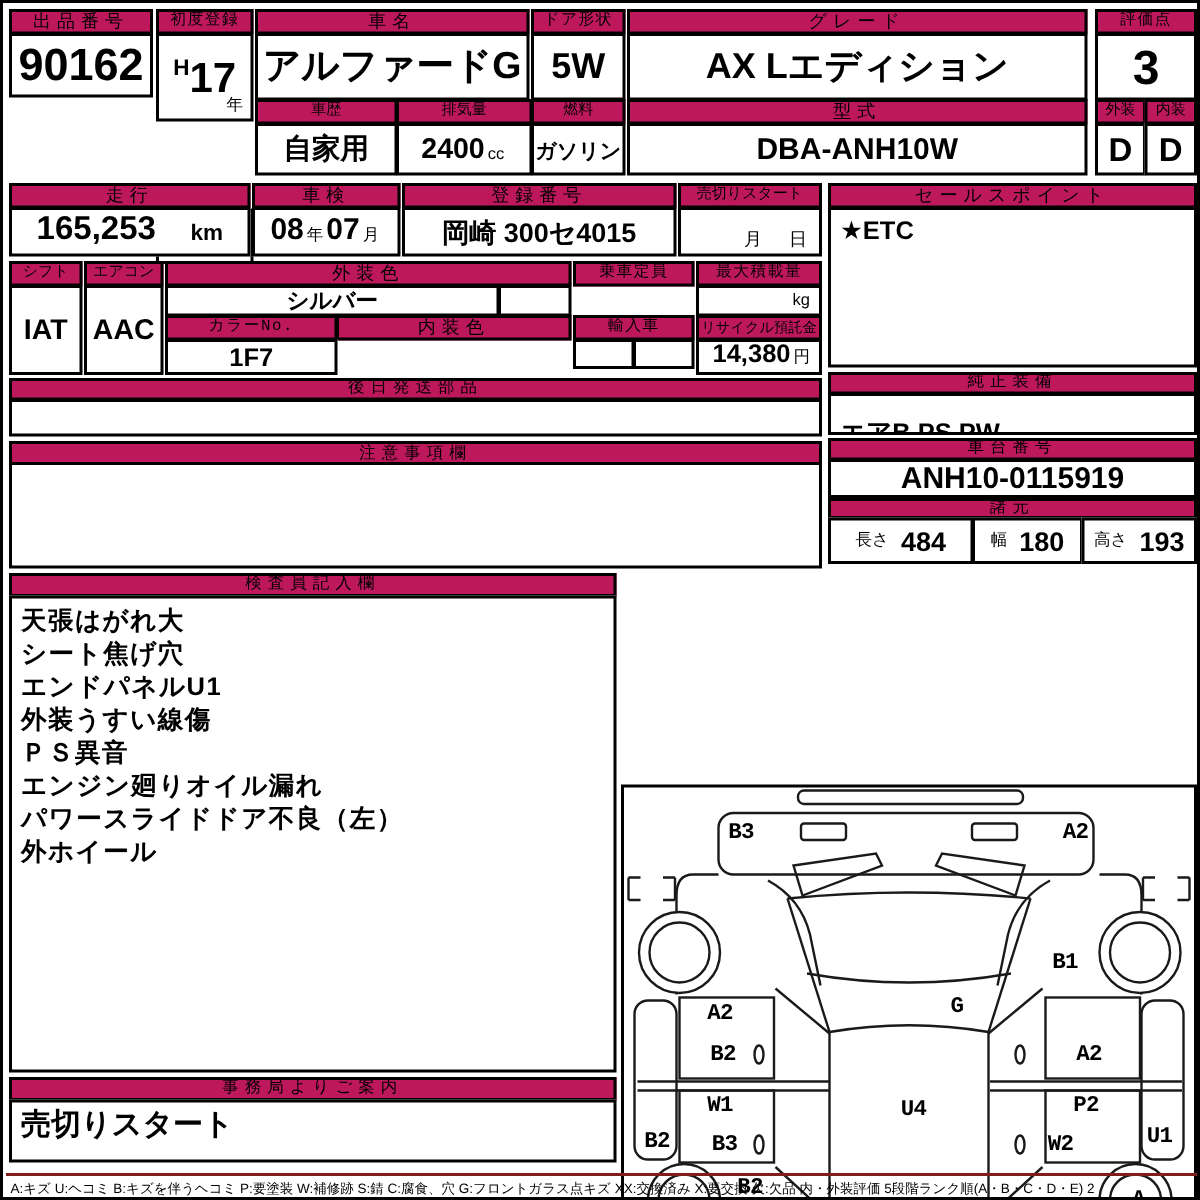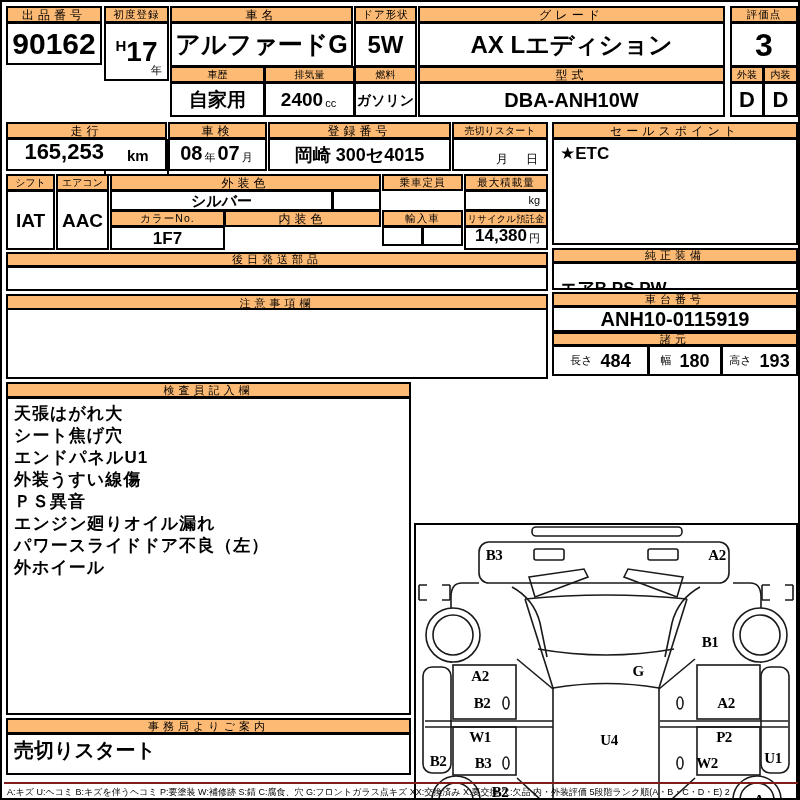--- a/index.html
+++ b/index.html
@@ -3,33 +3,33 @@
 <meta charset="utf-8">
 <style>
   html,body{margin:0;padding:0;background:#fff;}
   .sheet{
     position:relative;width:800px;height:800px;background:#fff;color:#000;
     font-family:"Liberation Sans","DejaVu Sans",sans-serif;
     border:2px solid #000;box-sizing:border-box;overflow:hidden;
   }
   .cell{position:absolute;border:2px solid #000;box-sizing:border-box;background:#fff;
     display:flex;align-items:center;justify-content:center;overflow:hidden;line-height:1;}
-  .hdr{background:#fdba74;font-size:12px;letter-spacing:4px;font-weight:500;white-space:nowrap;}
+  .hdr{background:#be185d;font-size:12px;letter-spacing:4px;font-weight:500;white-space:nowrap;font-family:Liberation Mono, monospace;}
   .hdr.tight{letter-spacing:1px;font-size:10.5px;}
   .hdr.micro{letter-spacing:0;font-size:10px;}
   .val{font-weight:bold;}
   .badge{background:#000;color:#fff;font-size:28px;font-weight:bold;letter-spacing:3px;}
   .tl{align-items:flex-start;justify-content:flex-start;padding:5px 6px;}
   .unit{font-size:11px;font-weight:normal;margin:0 2px;}
   .baseline{align-items:flex-end;padding-bottom:6px;}
   .rel{position:relative;}
   .corner-unit{position:absolute;right:5px;bottom:3px;font-size:11px;font-weight:normal;}
   .note-line{font-size:17px;font-weight:bold;letter-spacing:1px;line-height:22px;white-space:nowrap;}
   .marker{position:absolute;transform:translate(-50%,-50%);font-size:15px;font-weight:bold;
-    letter-spacing:-0.5px;font-family:Liberation Serif, serif;}
+    letter-spacing:-0.5px;font-family:Liberation Mono, monospace;}
   .legend{position:absolute;left:2px;top:780px;width:794px;height:17px;border-top:2px solid #7f1d1d;
     font-size:9px;line-height:17px;white-space:nowrap;overflow:hidden;padding-left:3px;}
 </style>
 </head>
 <body>
 
 <div class="sheet">
 
   <div class="cell hdr" style="left:4px;top:4px;width:96px;height:17px">出品番号</div>
   <div class="cell val" style="left:4px;top:20px;width:96px;height:43px;font-size:30px">90162</div>

